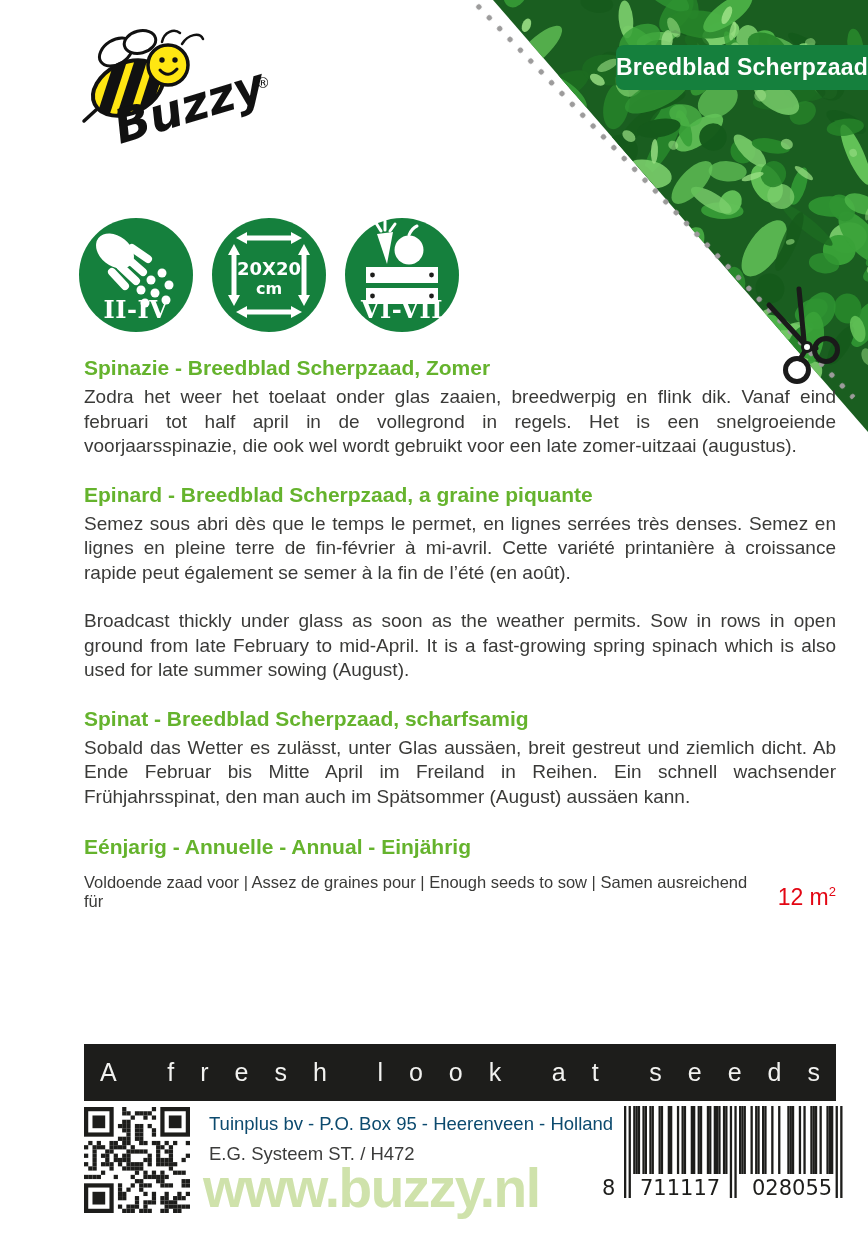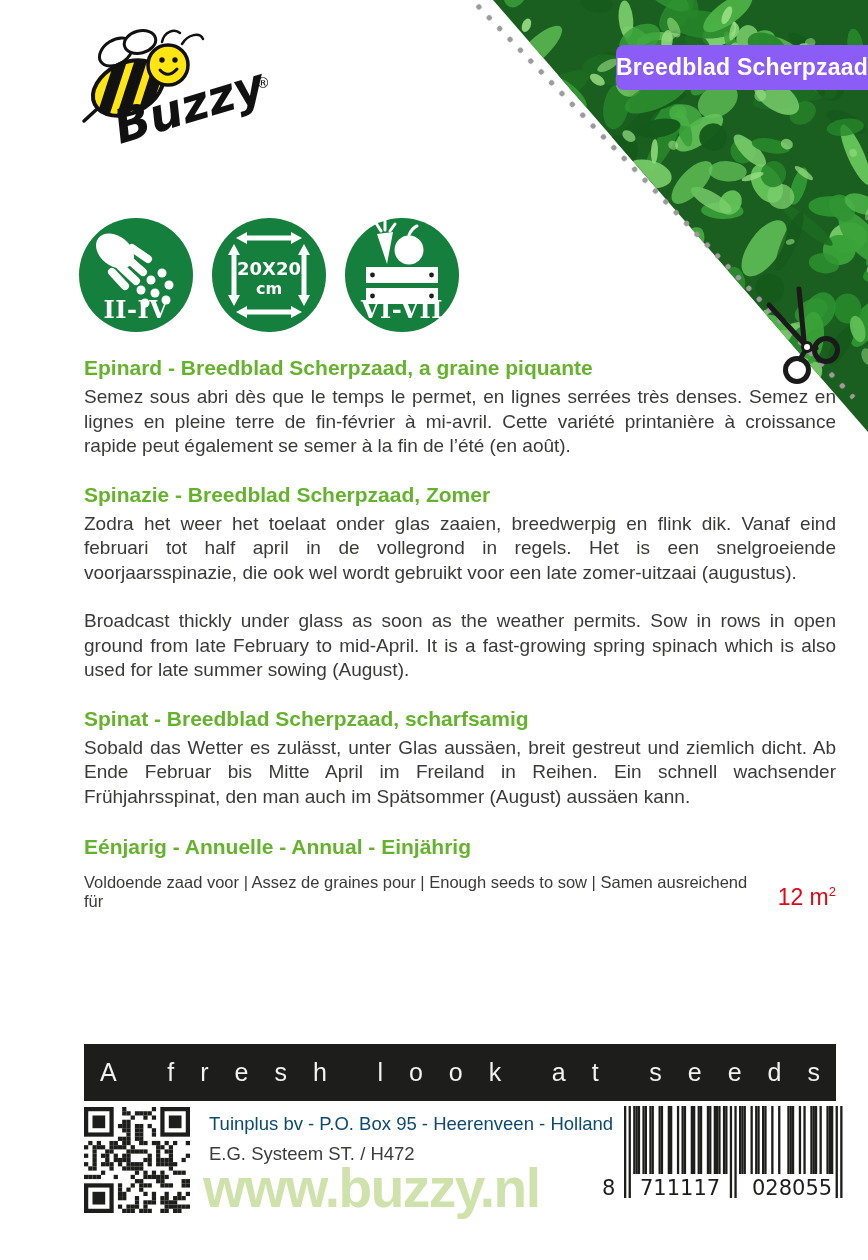--- a/index.html
+++ b/index.html
@@ -14,21 +14,21 @@
   
   .cutline{position:absolute;left:479px;top:2px;width:545px;height:7px;
            transform:rotate(46.2deg);transform-origin:0 0;
            background-image:radial-gradient(circle at 3.5px 3.5px,#9c9b9b 2.5px,rgba(0,0,0,0) 3.1px);
            background-size:15px 7px;background-repeat:repeat-x;}
 
   .scissors{position:absolute;left:753px;top:283px;}
 
   
   .variety-label{position:absolute;left:616px;top:45px;width:252px;height:45px;
-      background:#8b5cf6;border-radius:8px 0 0 8px;display:flex;align-items:center;
+      background:#15803d;border-radius:8px 0 0 8px;display:flex;align-items:center;
       justify-content:center;color:#ffffff;font-weight:bold;font-size:23px;letter-spacing:.2px;}
 
   
   .logo{position:absolute;left:64px;top:22px;}
 
   
   .icon-circle{position:absolute;top:218px;width:114px;height:114px;border-radius:50%;
                background:#15803d;}
   .icon-circle svg{position:absolute;left:0;top:0;}
   .icon-label{position:absolute;bottom:8px;width:100%;text-align:center;color:#fff;
@@ -432,26 +432,26 @@
           <circle cx="86.5" cy="57" r="2.4"></circle>
         <circle cx="27.5" cy="78" r="2.4"></circle>
           <circle cx="86.5" cy="78" r="2.4"></circle>
       </g>
     </svg>
     <div class="icon-label">VI-VII</div>
   </div>
 
   <div class="content">
     <div class="sec">
+      <h2>Spinazie - Breedblad Scherpzaad, Zomer</h2>
+      <p>Zodra het weer het toelaat onder glas zaaien, breedwerpig en flink dik. Vanaf eind februari tot half april in de vollegrond in regels. Het is een snelgroeiende voorjaarsspinazie, die ook wel wordt gebruikt voor een late zomer-uitzaai (augustus).</p>
+    </div>
+    <div class="sec">
       <h2>Epinard - Breedblad Scherpzaad, a graine piquante</h2>
       <p>Semez sous abri dès que le temps le permet, en lignes serrées très denses. Semez en lignes en pleine terre de fin-février à mi-avril. Cette variété printanière à croissance rapide peut également se semer à la fin de l’été (en août).</p>
-    </div>
-    <div class="sec">
-      <h2>Spinazie - Breedblad Scherpzaad, Zomer</h2>
-      <p>Zodra het weer het toelaat onder glas zaaien, breedwerpig en flink dik. Vanaf eind februari tot half april in de vollegrond in regels. Het is een snelgroeiende voorjaarsspinazie, die ook wel wordt gebruikt voor een late zomer-uitzaai (augustus).</p>
     </div>
     <div class="sec">
       <p>Broadcast thickly under glass as soon as the weather permits. Sow in rows in open ground from late February to mid-April. It is a fast-growing spring spinach which is also used for late summer sowing (August).</p>
     </div>
     <div class="sec">
       <h2>Spinat - Breedblad Scherpzaad, scharfsamig</h2>
       <p>Sobald das Wetter es zulässt, unter Glas aussäen, breit gestreut und ziemlich dicht. Ab Ende Februar bis Mitte April im Freiland in Reihen. Ein schnell wachsender Frühjahrsspinat, den man auch im Spätsommer (August) aussäen kann.</p>
     </div>
 
     <div class="annual">Eénjarig - Annuelle - Annual - Einjährig</div>

